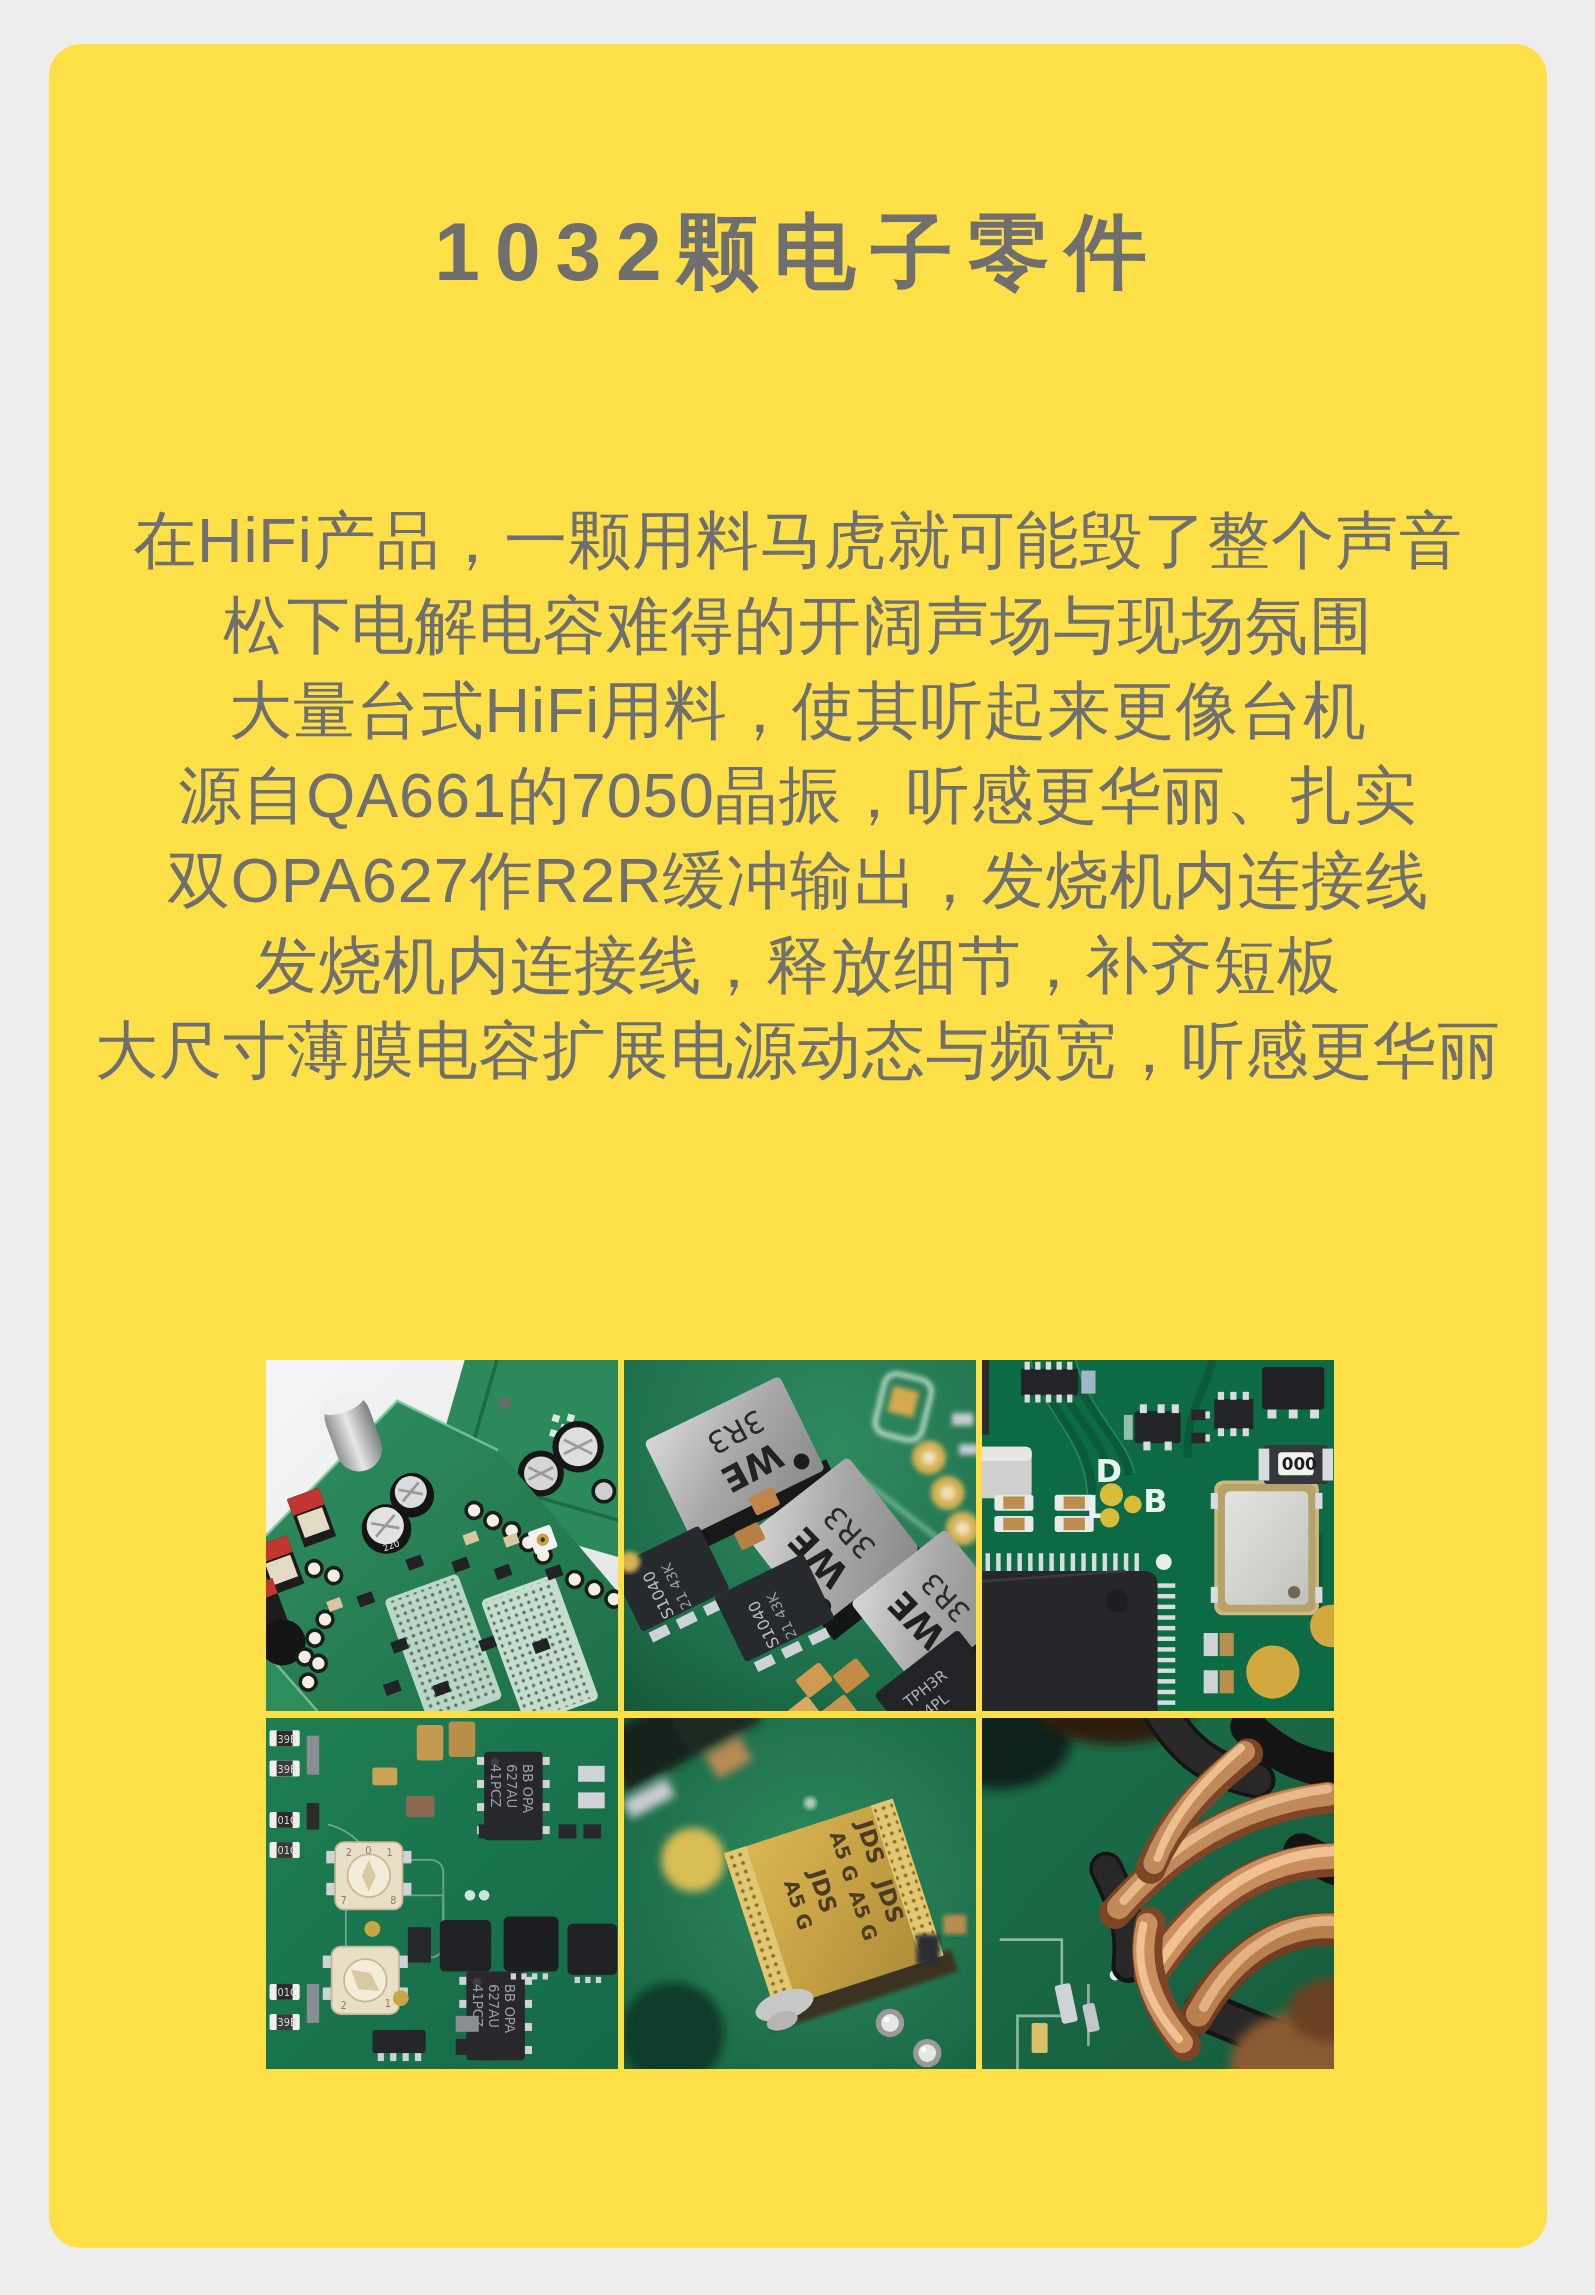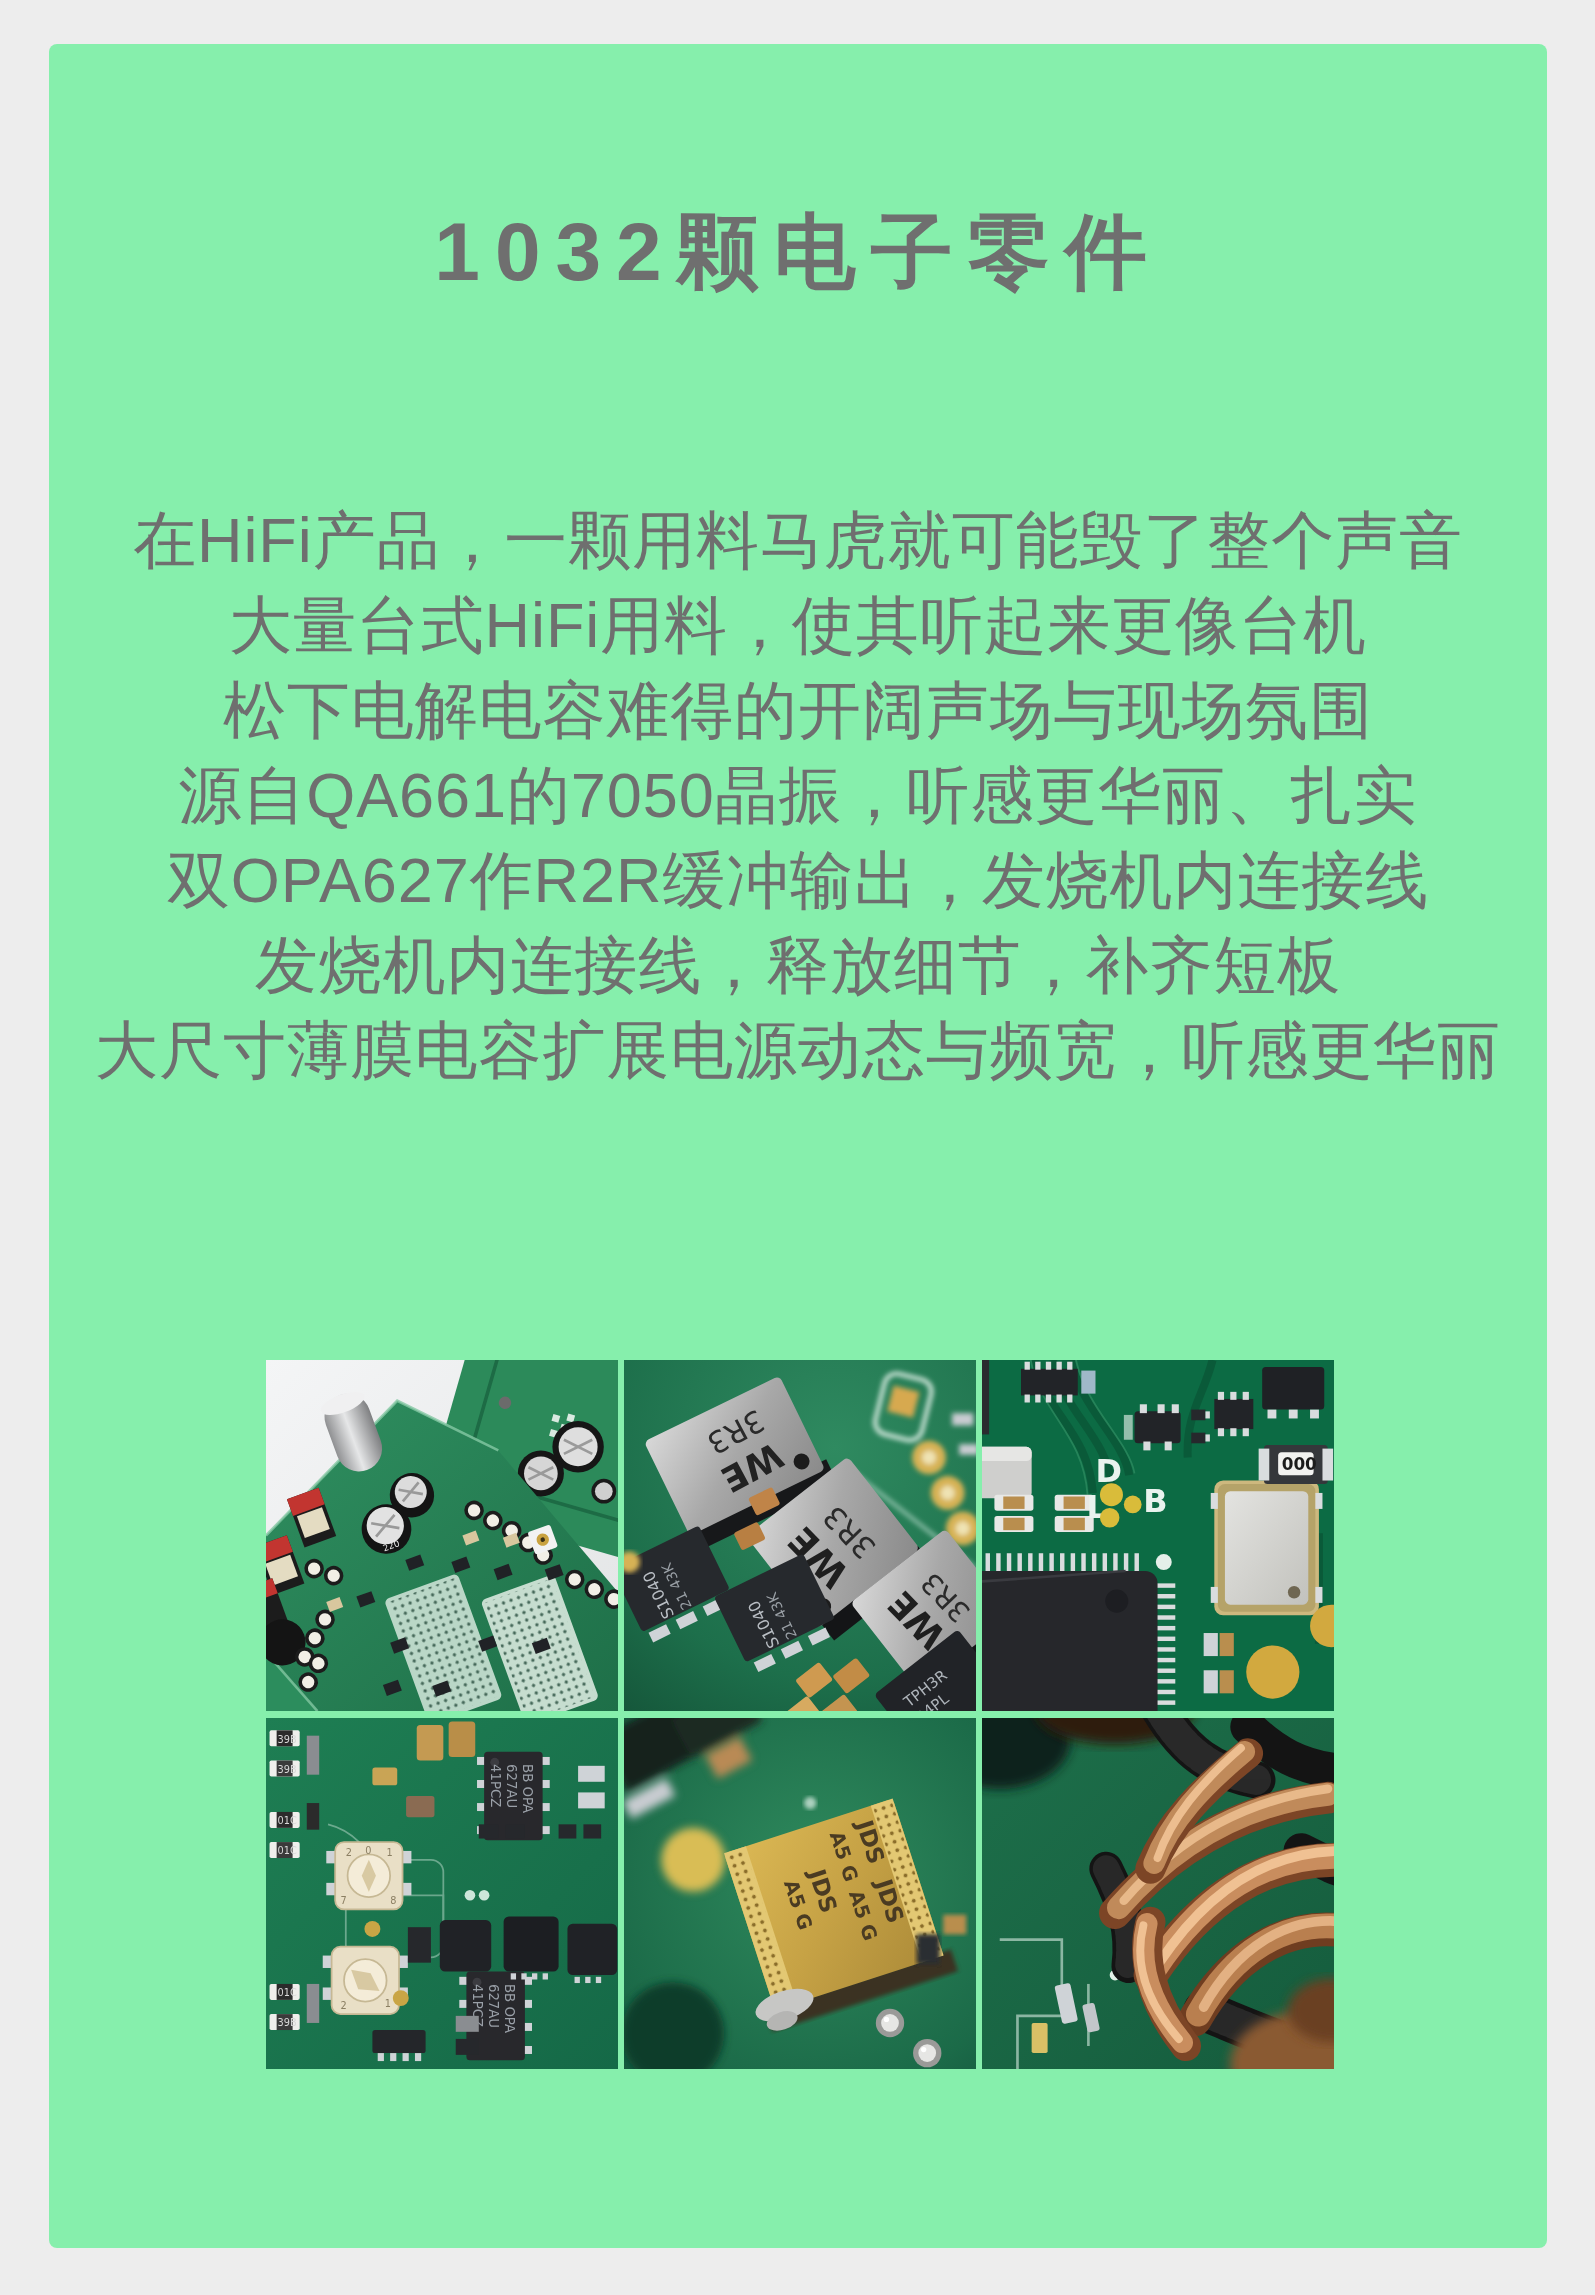--- a/index.html
+++ b/index.html
@@ -4,21 +4,21 @@
 <style>
   html,body{margin:0;padding:0;}
   body{
     width:1596px;height:2295px;position:relative;
     background:#ededed;
     font-family:"Liberation Sans",sans-serif;
     overflow:hidden;
   }
   .card{
     position:absolute;left:49px;top:44px;width:1498px;height:2204px;
-    background:#86efac;border-radius:8px;
+    background:#fde047;border-radius:32px;
   }
   .title{
     position:absolute;top:158px;left:0;width:100%;
     text-align:center;font-weight:bold;
     font-size:82px;line-height:100px;letter-spacing:15px;
     color:#6f6f6f;white-space:pre;
   }
   .bodytext{
     position:absolute;top:454px;left:0;width:100%;
     text-align:center;font-size:63px;line-height:85px;
@@ -38,22 +38,22 @@
 </style>
 </head>
 <body>
 
 <div class="card">
 
   <div class="title"><span>1032颗电子零件</span><br></div>
 
   <div class="bodytext">
     <div>在HiFi产品，一颗用料马虎就可能毁了整个声音</div>
+    <div>松下电解电容难得的开阔声场与现场氛围</div>
     <div>大量台式HiFi用料，使其听起来更像台机</div>
-    <div>松下电解电容难得的开阔声场与现场氛围</div>
     <div>源自QA661的7050晶振，听感更华丽、扎实</div>
     <div>双OPA627作R2R缓冲输出，发烧机内连接线</div>
     <div>发烧机内连接线，释放细节，补齐短板</div>
     <div>大尺寸薄膜电容扩展电源动态与频宽，听感更华丽</div>
   </div>
 
   <div class="gallery">
 
     <div class="photo">
       <svg viewBox="0 0 397 396" preserveAspectRatio="xMidYMid slice">

